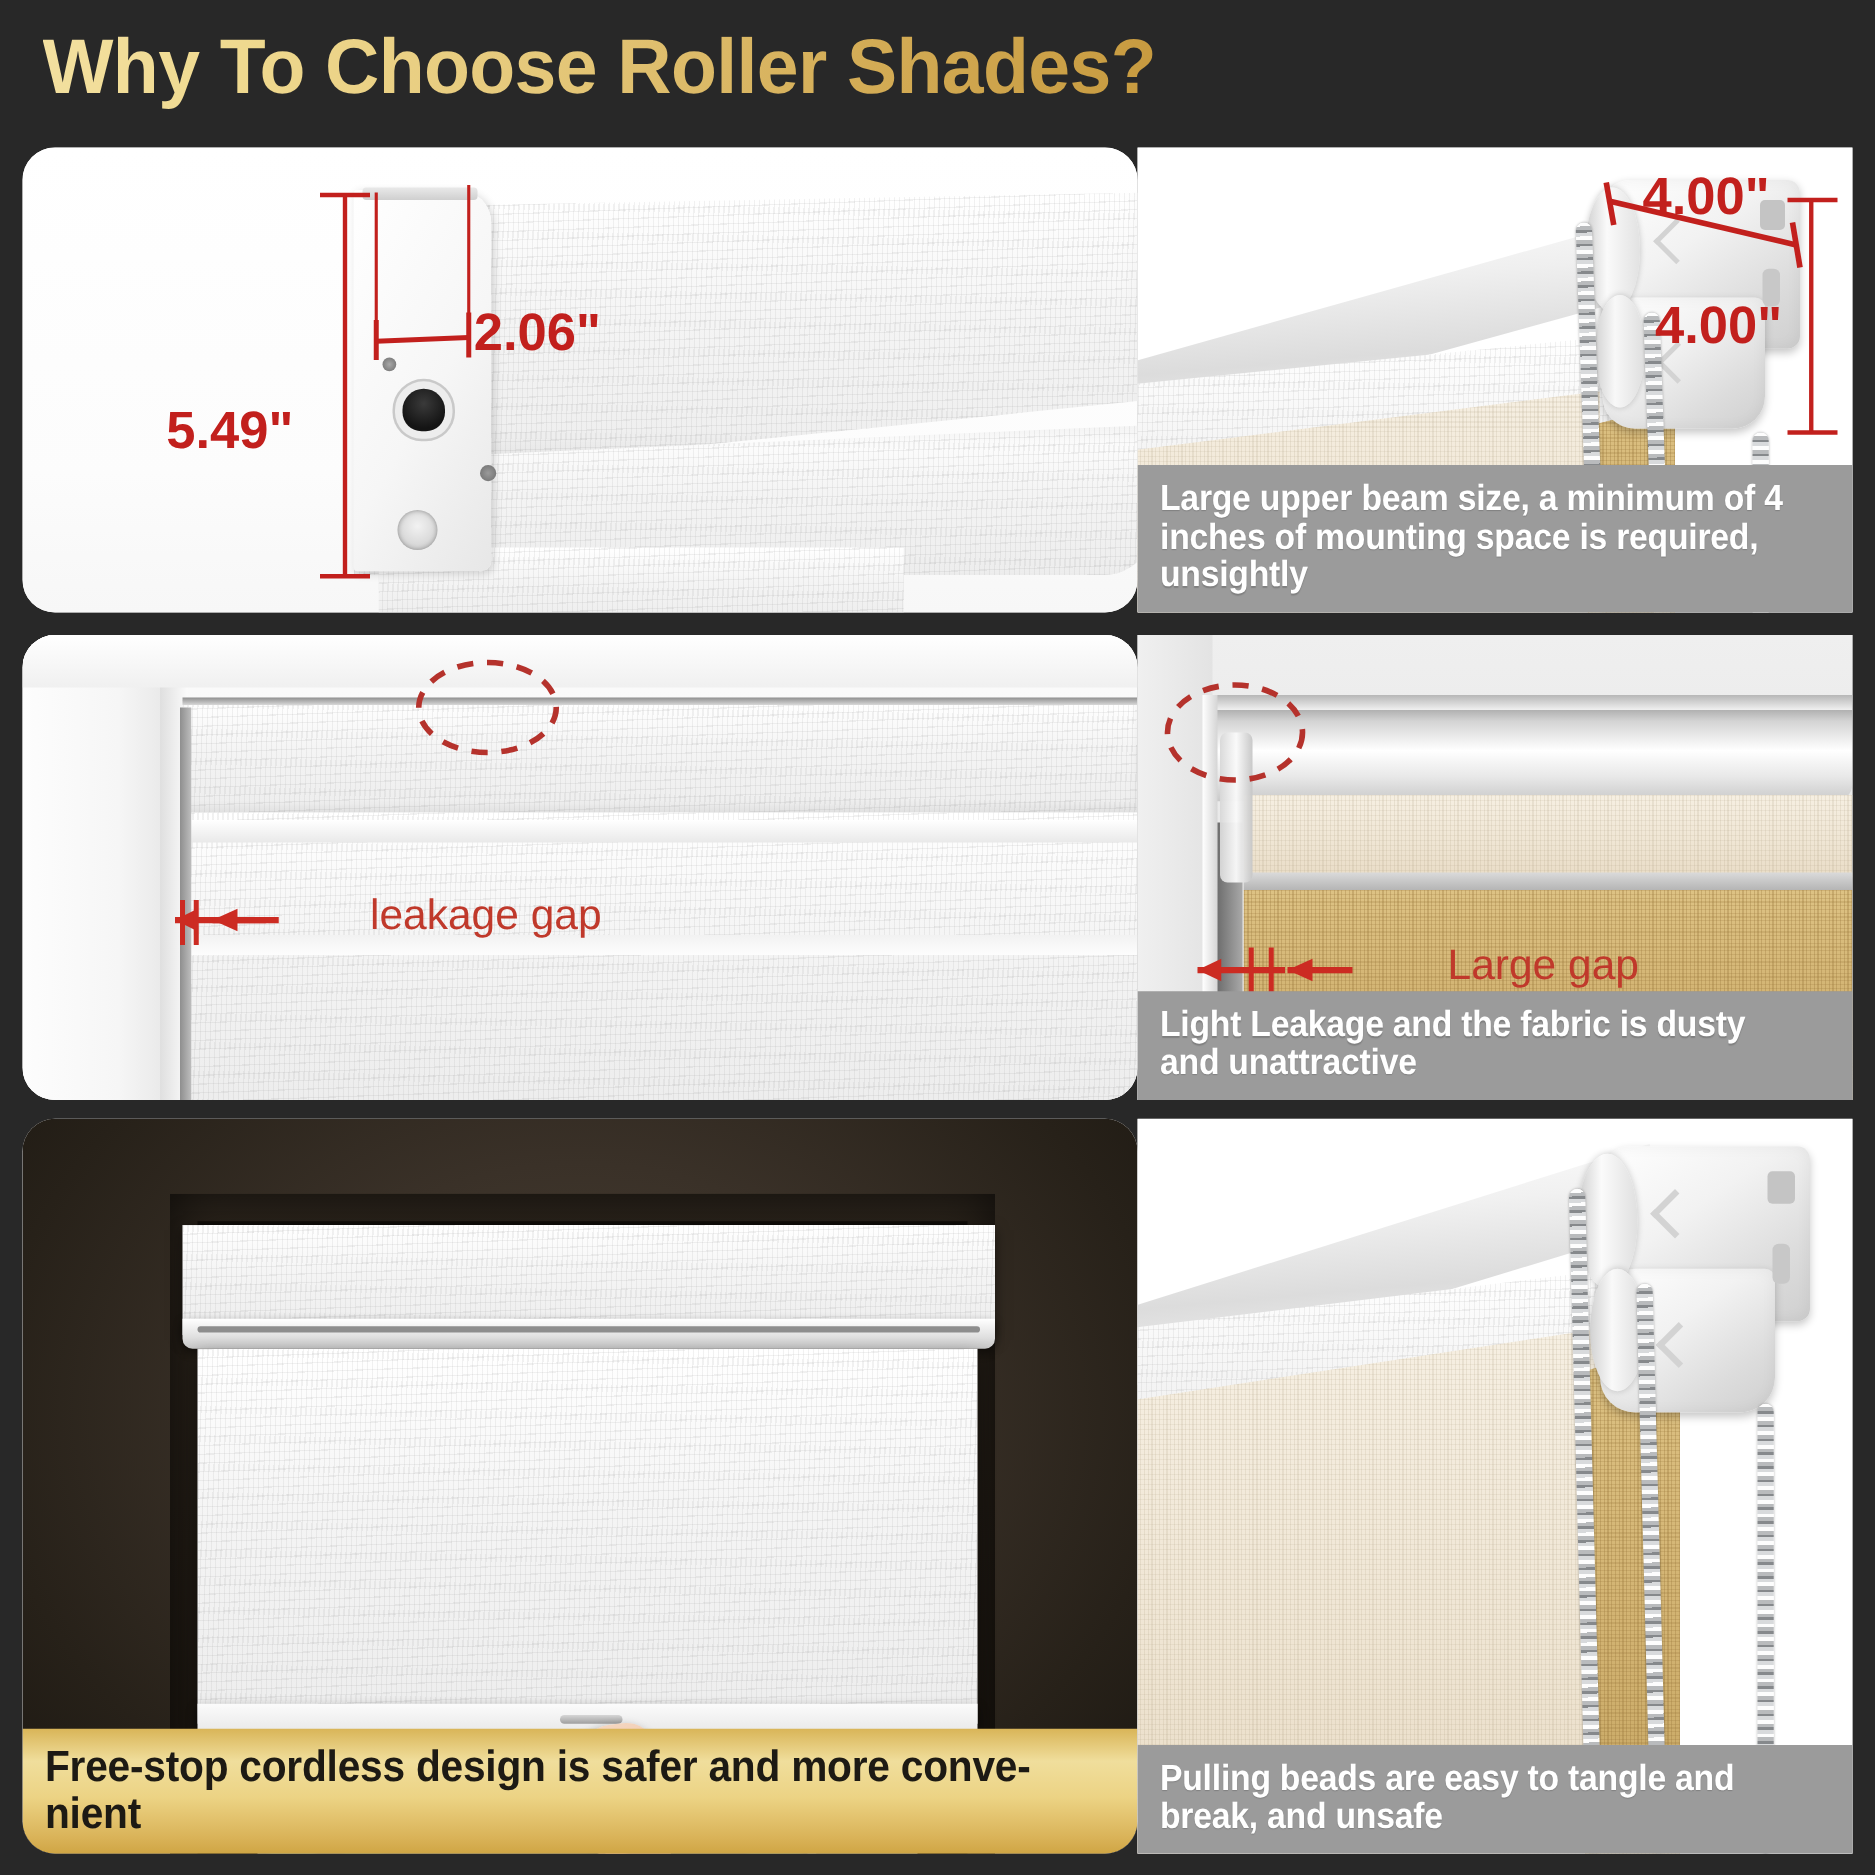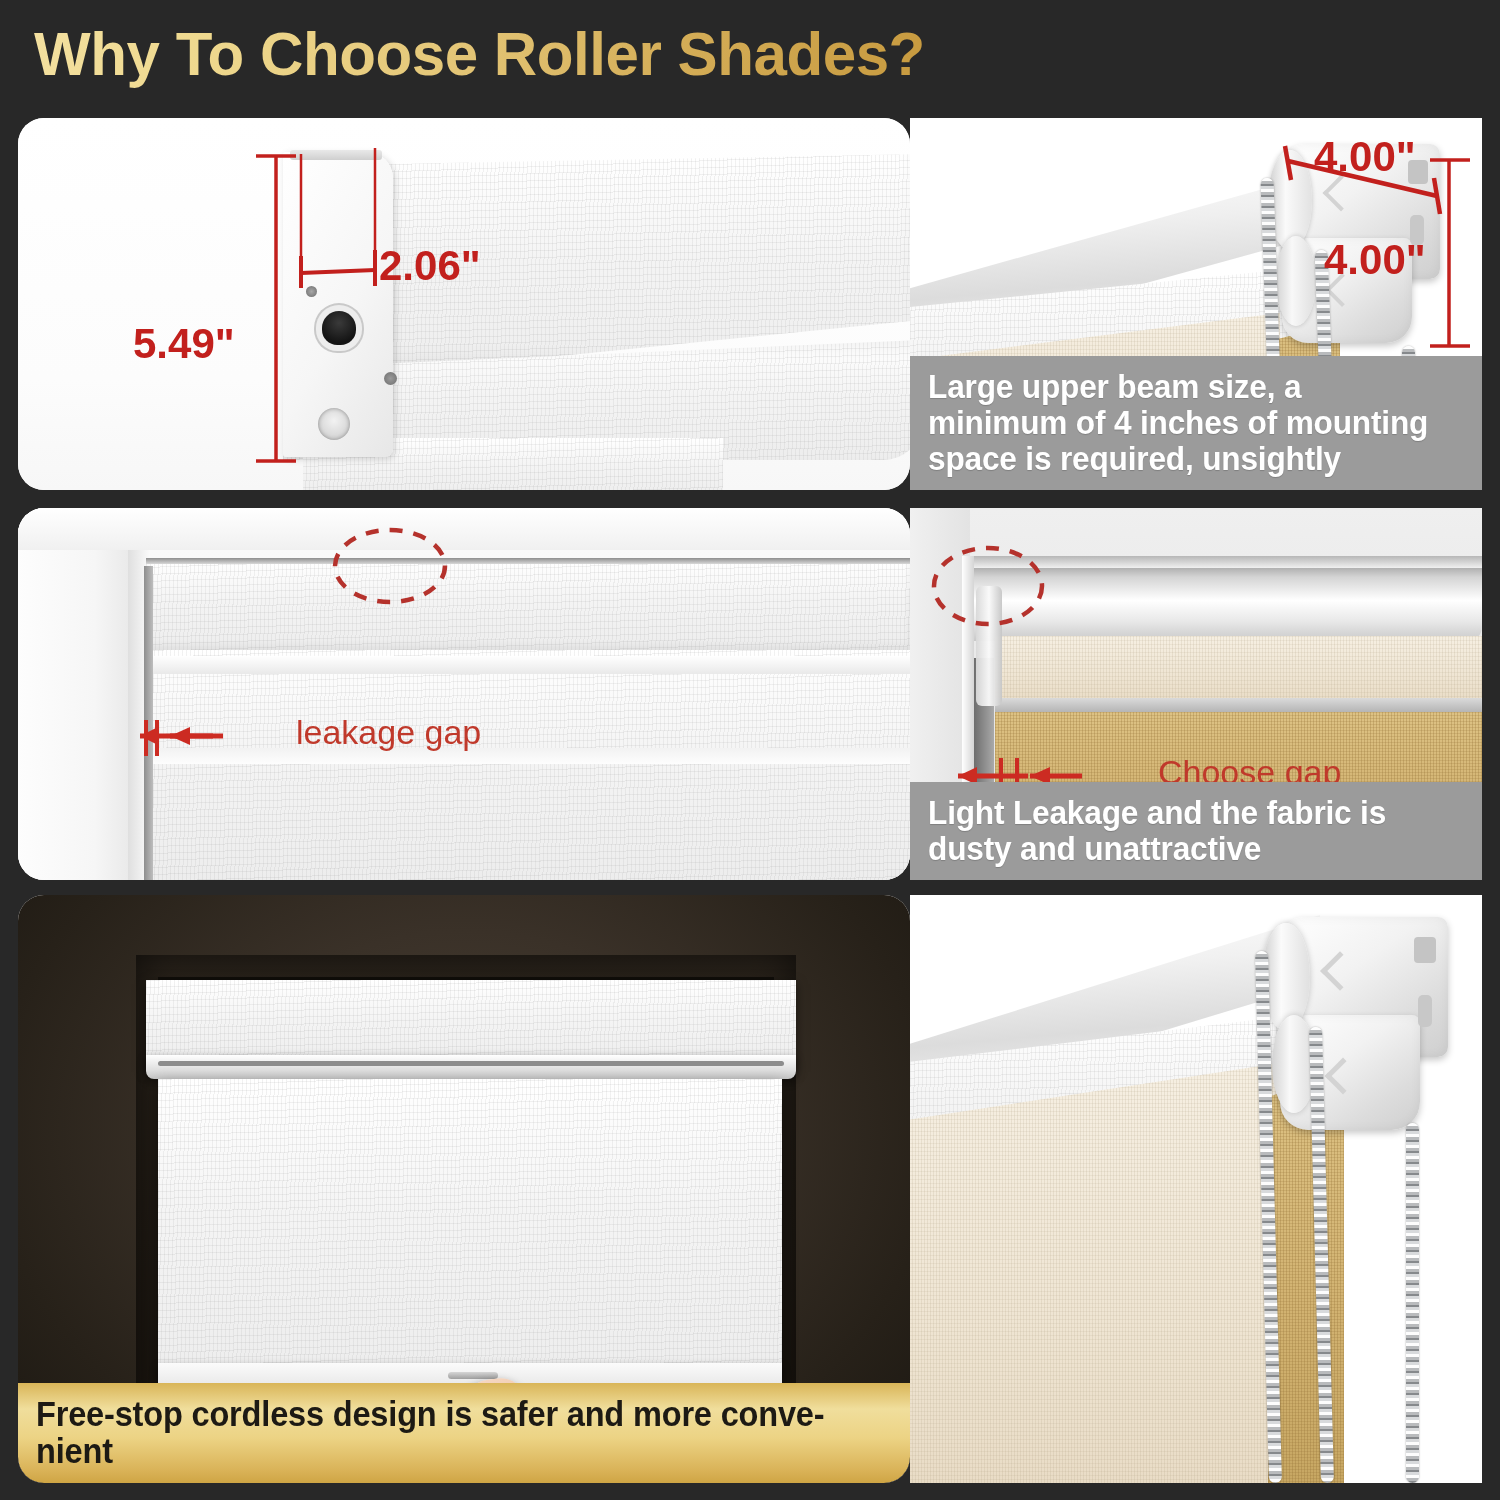--- a/index.html
+++ b/index.html
@@ -35,21 +35,21 @@
     padding:12px 16px 14px 18px;
     font-weight:bold; line-height:1.06;
     letter-spacing:-0.2px;
   }
   .caption span{ display:block; transform:scaleX(0.93); transform-origin:left center; }
   .cap-gold{
     background:linear-gradient(180deg,#d9b558 0%,#f0de9c 26%,#ecd384 55%,#d9b257 88%,#cfa544 100%);
     color:#1d1a14; font-size:35px;
     border-bottom-left-radius:26px; border-bottom-right-radius:26px;
   }
-  .cap-gray{ background:#9b9b9b; color:#fff; font-size:34px; }
+  .cap-gray{ background:#9b9b9b; color:#fff; font-size:29px; }
   .cap-gray span{ text-shadow:0 1px 1px rgba(0,0,0,.18); }
 
   
   .fabric-white{
     background:
       repeating-linear-gradient(92deg, rgba(150,150,150,.13) 0 1px, rgba(255,255,255,0) 1px 4px),
       repeating-linear-gradient(178deg, rgba(120,120,120,.10) 0 1px, rgba(255,255,255,0) 1px 7px),
       linear-gradient(180deg,#ffffff 0%,#f4f4f4 45%,#ededed 100%);
   }
   .fabric-cream{
@@ -269,21 +269,21 @@
 
       <svg class="anno">
         <ellipse cx="78" cy="78" rx="54" ry="38" fill="none" stroke="#b5322c" stroke-width="4.5" stroke-dasharray="13 11"></ellipse>
         <line x1="118" y1="268" x2="48" y2="268" stroke="#cc2b22" stroke-width="5"></line>
         <polygon points="48,268 67,259 67,277" fill="#cc2b22"></polygon>
         <line x1="91" y1="250" x2="91" y2="288" stroke="#cc2b22" stroke-width="4"></line>
         <line x1="107" y1="250" x2="107" y2="288" stroke="#cc2b22" stroke-width="4"></line>
         <line x1="120" y1="268" x2="172" y2="268" stroke="#cc2b22" stroke-width="5"></line>
         <polygon points="120,268 140,259 140,277" fill="#cc2b22"></polygon>
       </svg>
-      <div class="gap-text" style="left:248px; top:245px; font-size:34px;">Choose gap</div>
+      <div class="gap-text" style="left:248px; top:245px; font-size:34px;">Large gap</div>
     </div>
 
     <div class="caption cap-gray">
       <span>Light Leakage and the fabric is dusty and unattractive</span>
     </div>
   </div>
 
   <div class="panel rounded" style="left:18px; top:895px; width:892px; height:588px;">
     <div class="photo" style="background:radial-gradient(ellipse at 50% 40%,#4a4034 0%,#3a3128 40%,#272119 75%,#1b1711 100%);">
 
@@ -384,15 +384,18 @@
                   border-radius:50%;box-shadow:0 0 6px rgba(0,0,0,.2);"></div>
       <div style="position:absolute;left:362px;top:120px;width:44px;height:98px;
                   background:linear-gradient(90deg,#d2d2d2,#f9f9f9 40%,#dcdcdc);
                   border-radius:50%;box-shadow:0 0 6px rgba(0,0,0,.2);"></div>
 
       <div class="bead" style="left:352px;top:56px;height:532px;transform:rotate(-1.5deg);"></div>
       <div class="bead" style="left:405px;top:132px;height:456px;transform:rotate(-1.5deg);"></div>
       <div class="bead" style="left:496px;top:228px;height:360px;"></div>
     </div>
 
+    <div class="caption cap-gray">
+      <span>Pulling beads are easy to tangle and break, and unsafe</span>
+    </div>
   </div>
 
 </div>
 
 </body></html>

